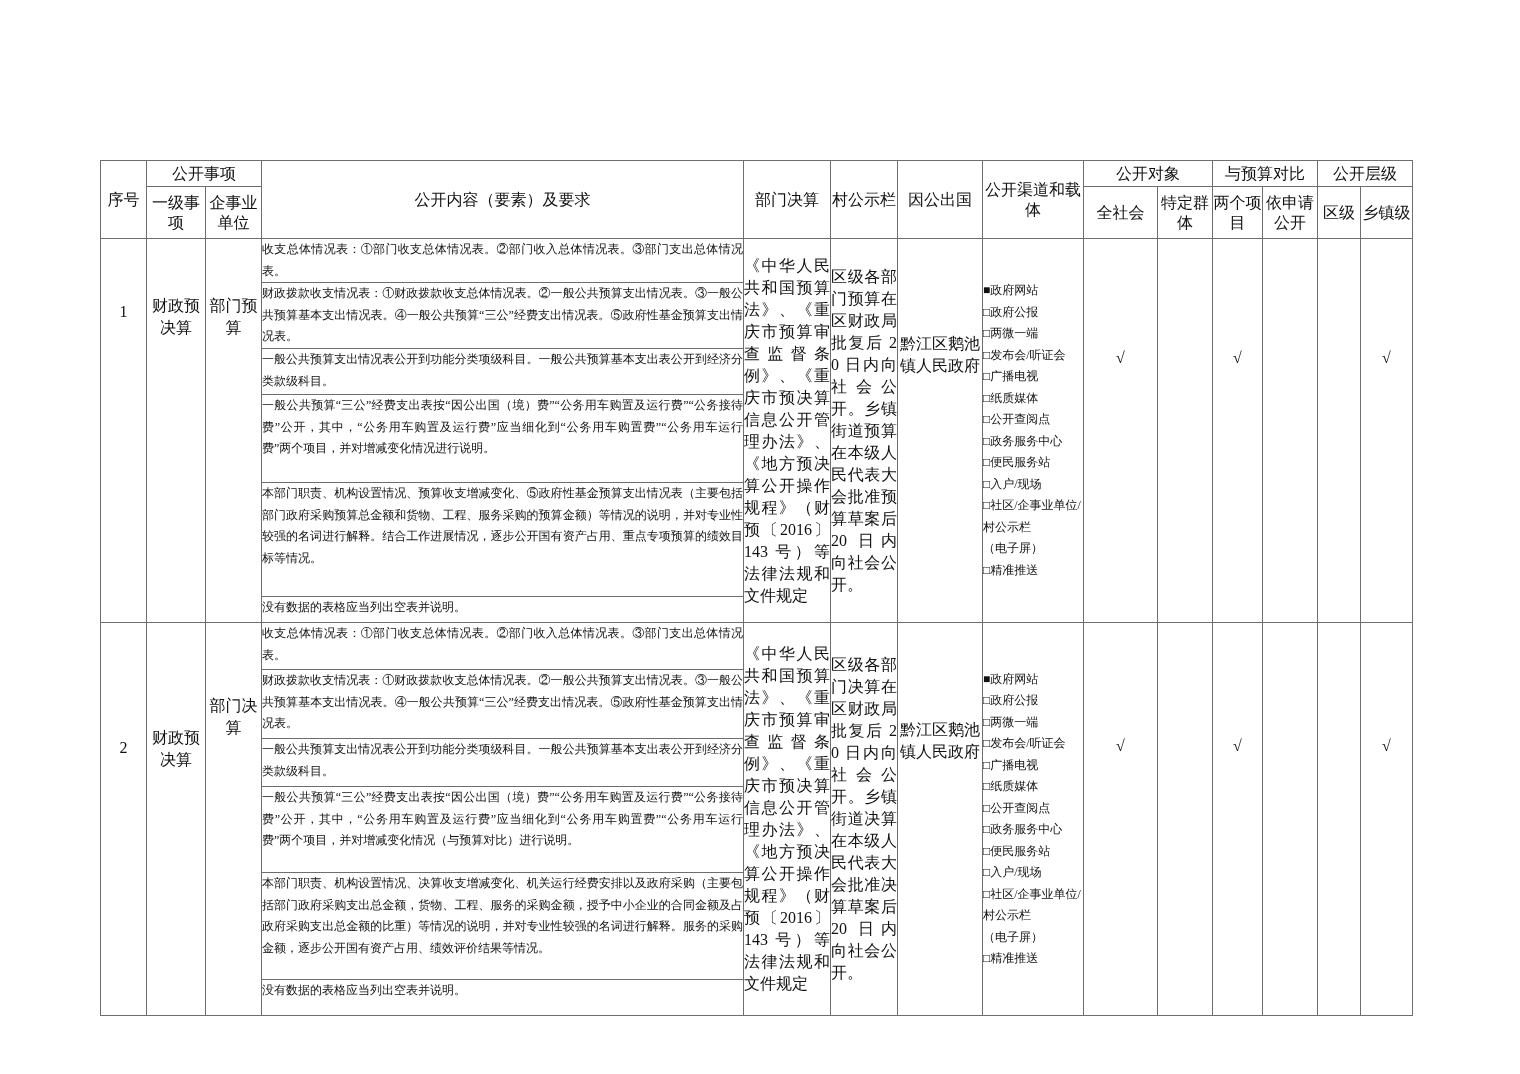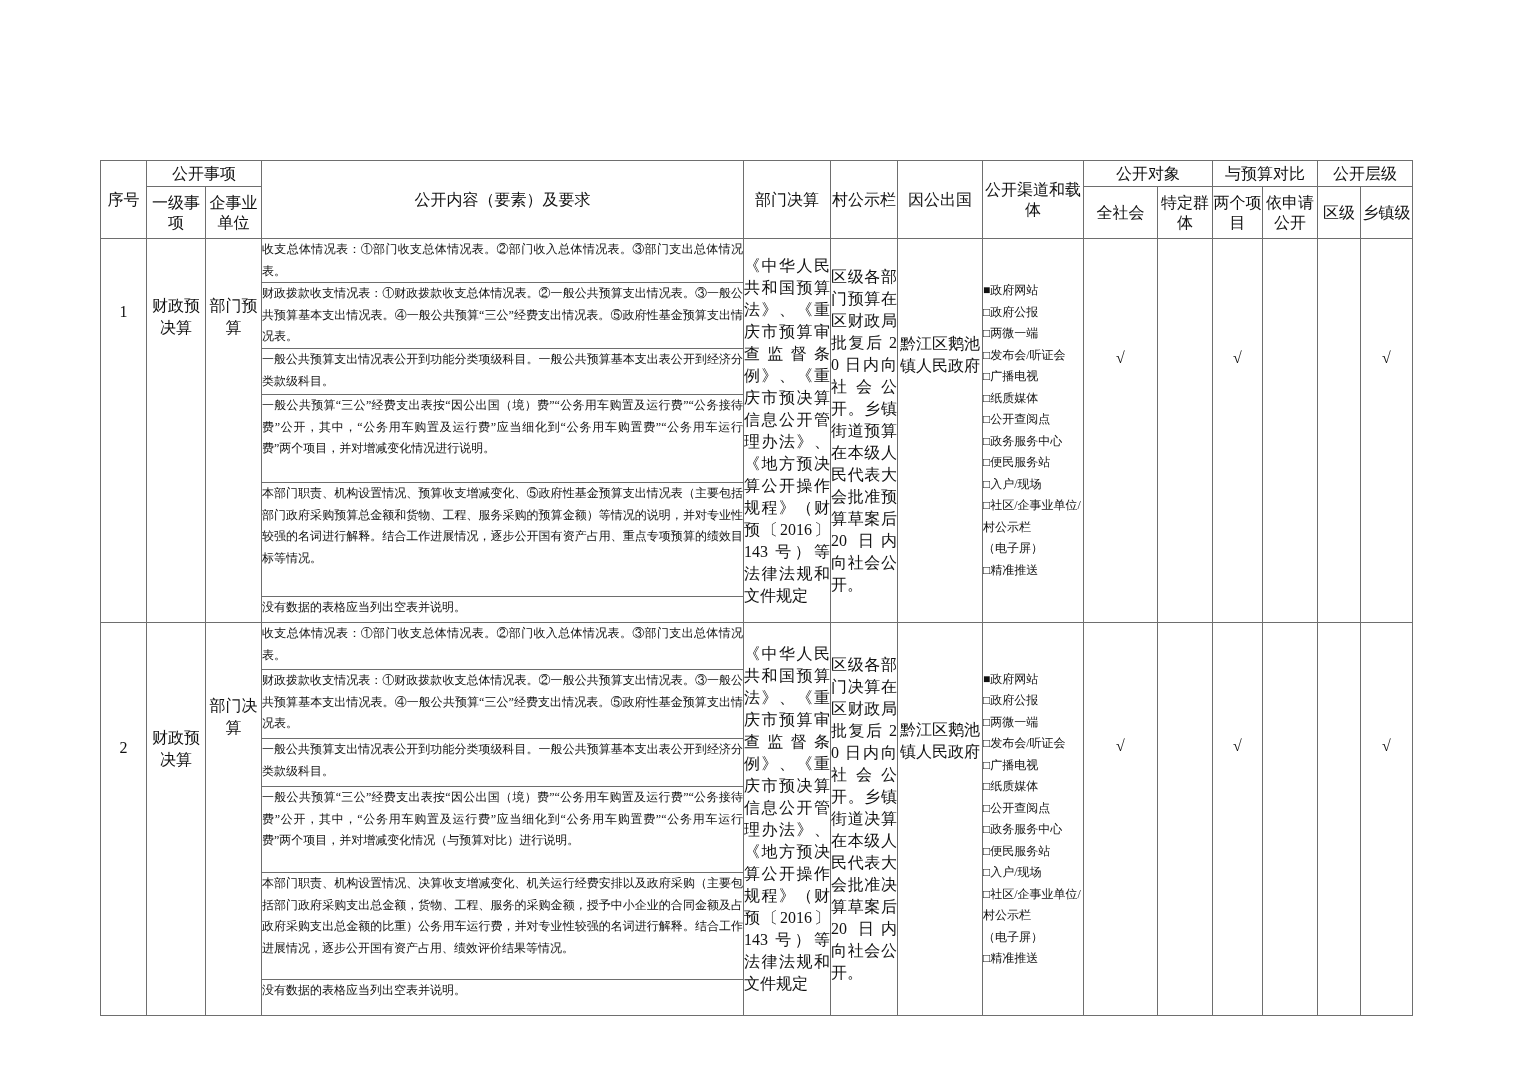--- a/index.html
+++ b/index.html
@@ -204,20 +204,20 @@
       <tr style="height:69px">
           <td class="content"> 财政拨款收支情况表：①财政拨款收支总体情况表。②一般公共预算支出情况表。③一般公共预算基本支出情况表。④一般公共预算“三公”经费支出情况表。⑤政府性基金预算支出情况表。</td>
         </tr>
       <tr style="height:48px">
           <td class="content">一般公共预算支出情况表公开到功能分类项级科目。一般公共预算基本支出表公开到经济分类款级科目。</td>
         </tr>
       <tr style="height:86px">
           <td class="content">一般公共预算“三公”经费支出表按“因公出国（境）费”“公务用车购置及运行费”“公务接待费”公开，其中，“公务用车购置及运行费”应当细化到“公务用车购置费”“公务用车运行费”两个项目，并对增减变化情况（与预算对比）进行说明。</td>
         </tr>
       <tr style="height:107px">
-          <td class="content">本部门职责、机构设置情况、决算收支增减变化、机关运行经费安排以及政府采购（主要包括部门政府采购支出总金额，货物、工程、服务的采购金额，授予中小企业的合同金额及占政府采购支出总金额的比重）公务用车运行费，并对专业性较强的名词进行解释。结合工作进展情况，逐步公开国有资产占用、绩效评价结果等情况。</td>
+          <td class="content">本部门职责、机构设置情况、决算收支增减变化、机关运行经费安排以及政府采购（主要包括部门政府采购支出总金额，货物、工程、服务的采购金额，授予中小企业的合同金额及占政府采购支出总金额的比重）等情况的说明，并对专业性较强的名词进行解释。服务的采购金额，逐步公开国有资产占用、绩效评价结果等情况。</td>
         </tr>
       <tr style="height:36px">
           <td class="content">没有数据的表格应当列出空表并说明。</td>
         </tr>
     </tbody>
   </table>
 </div>
 
 </body></html>

